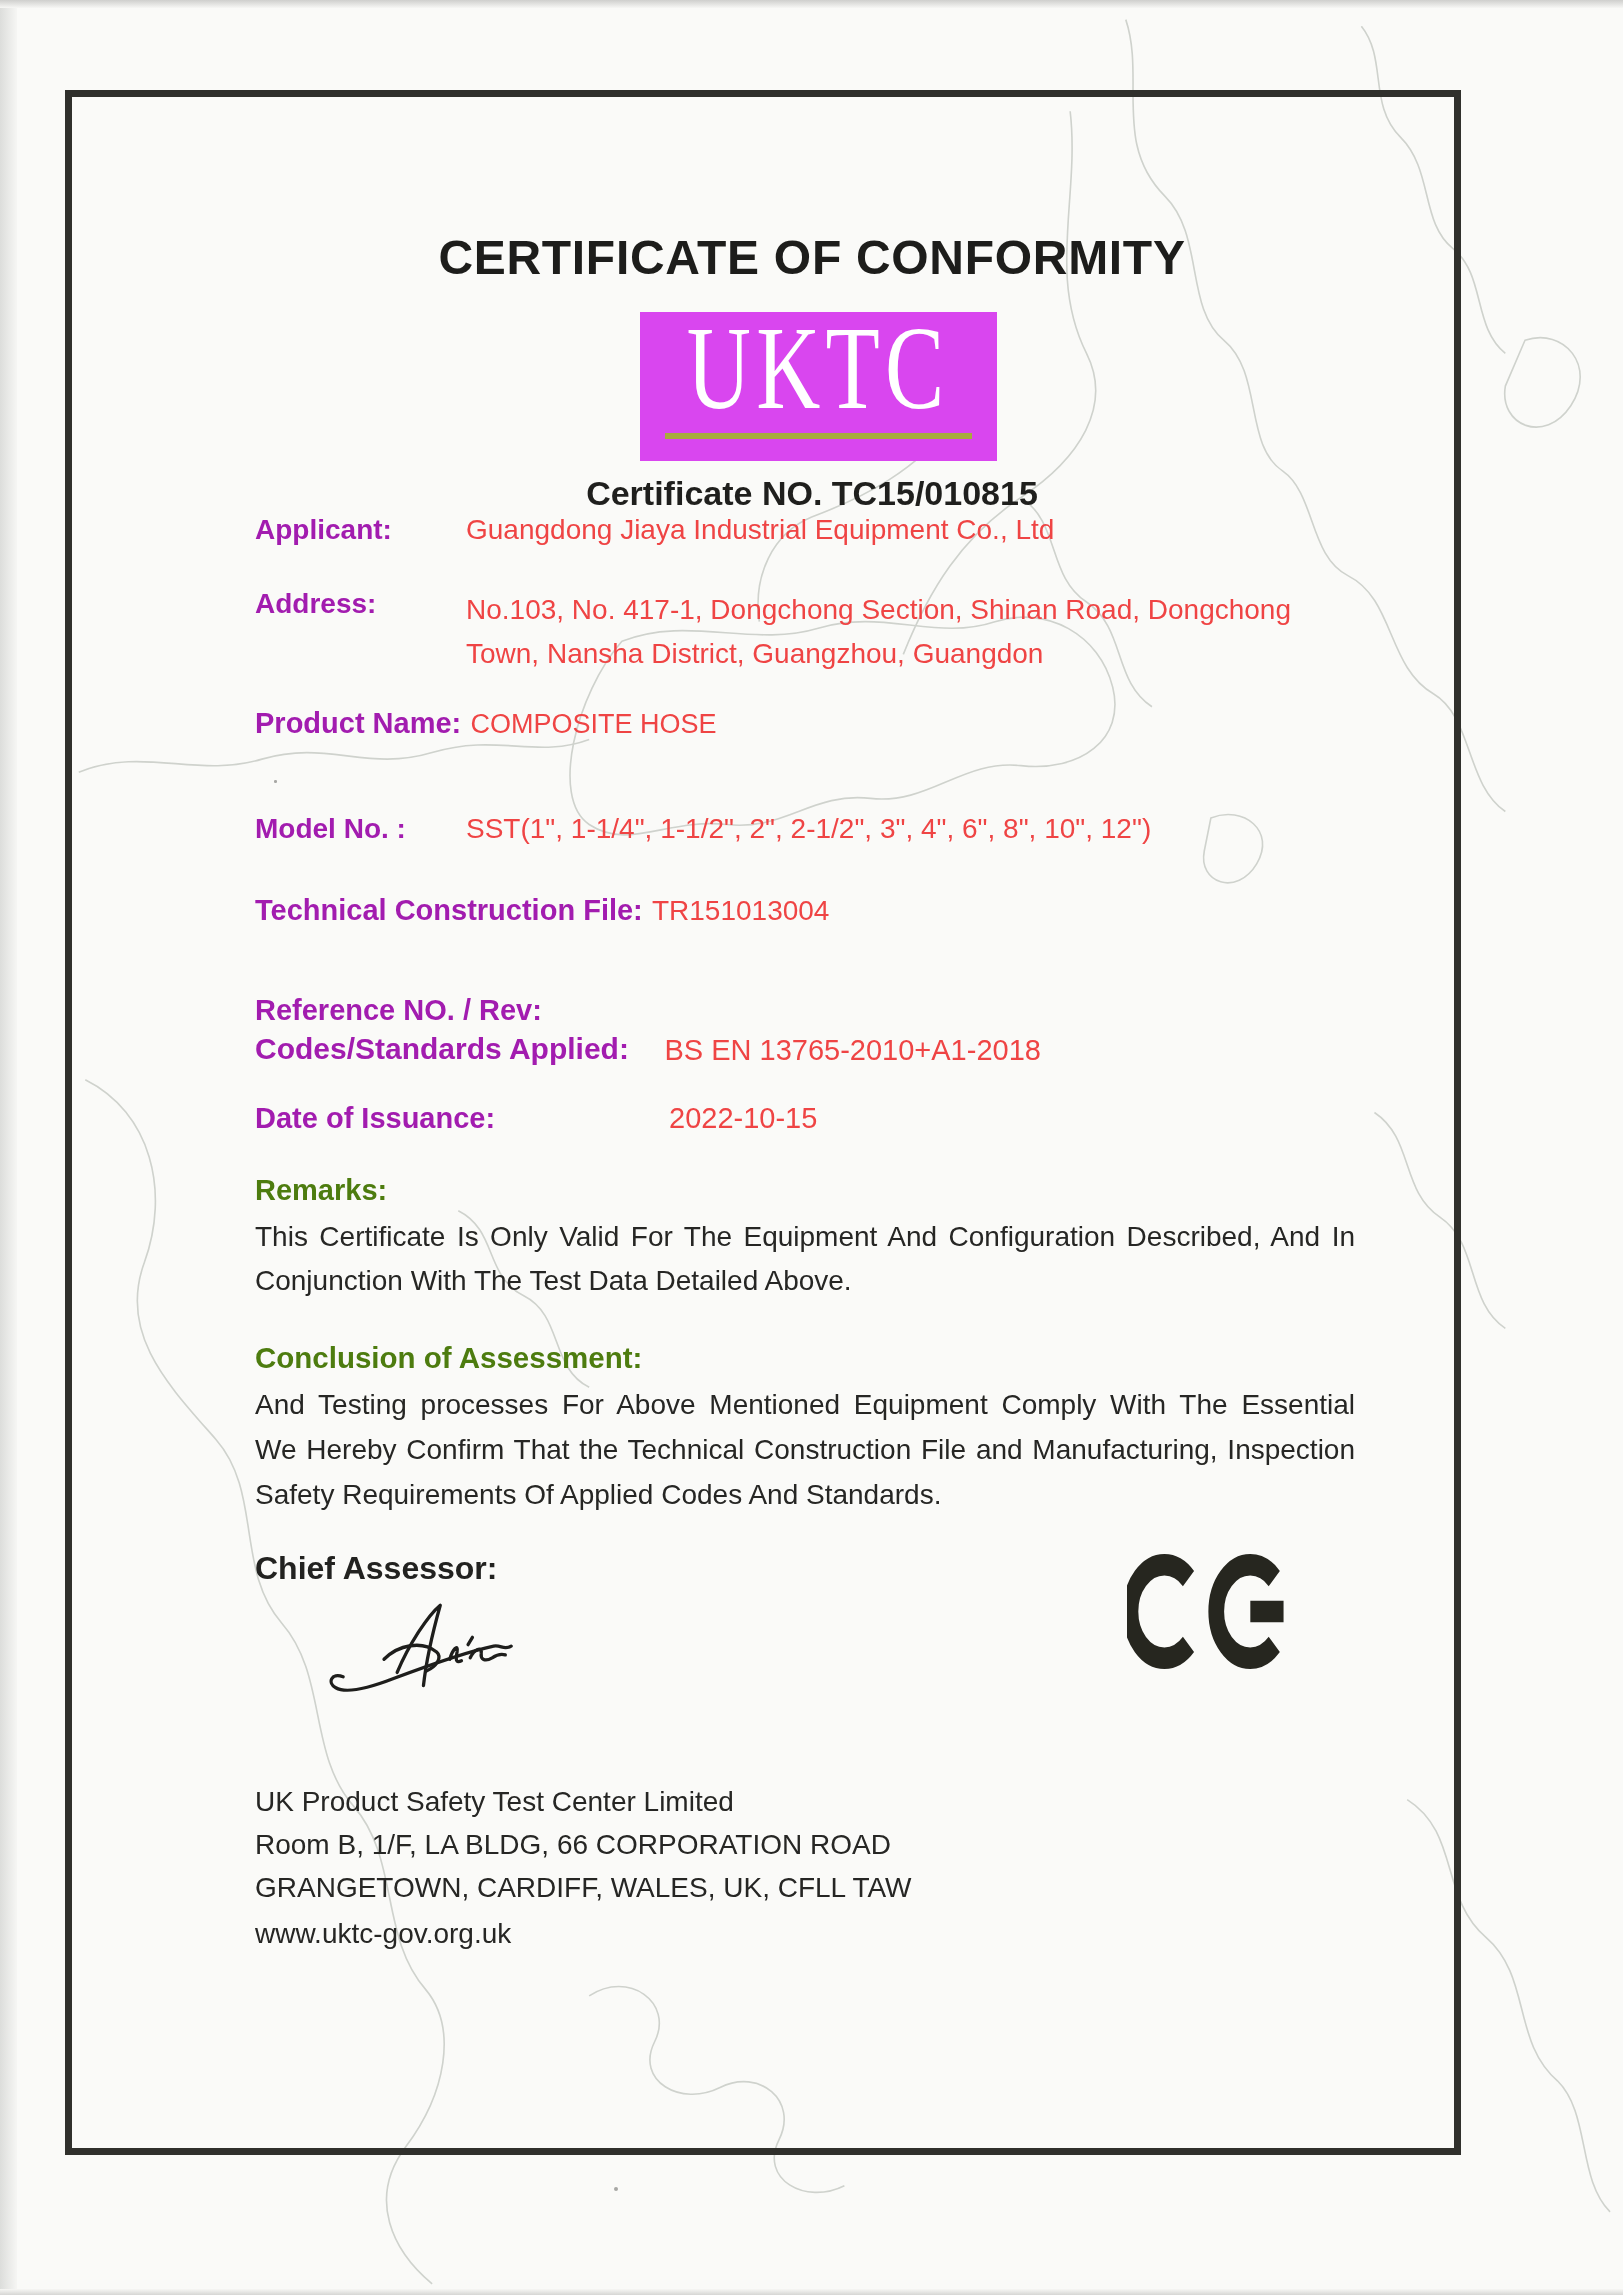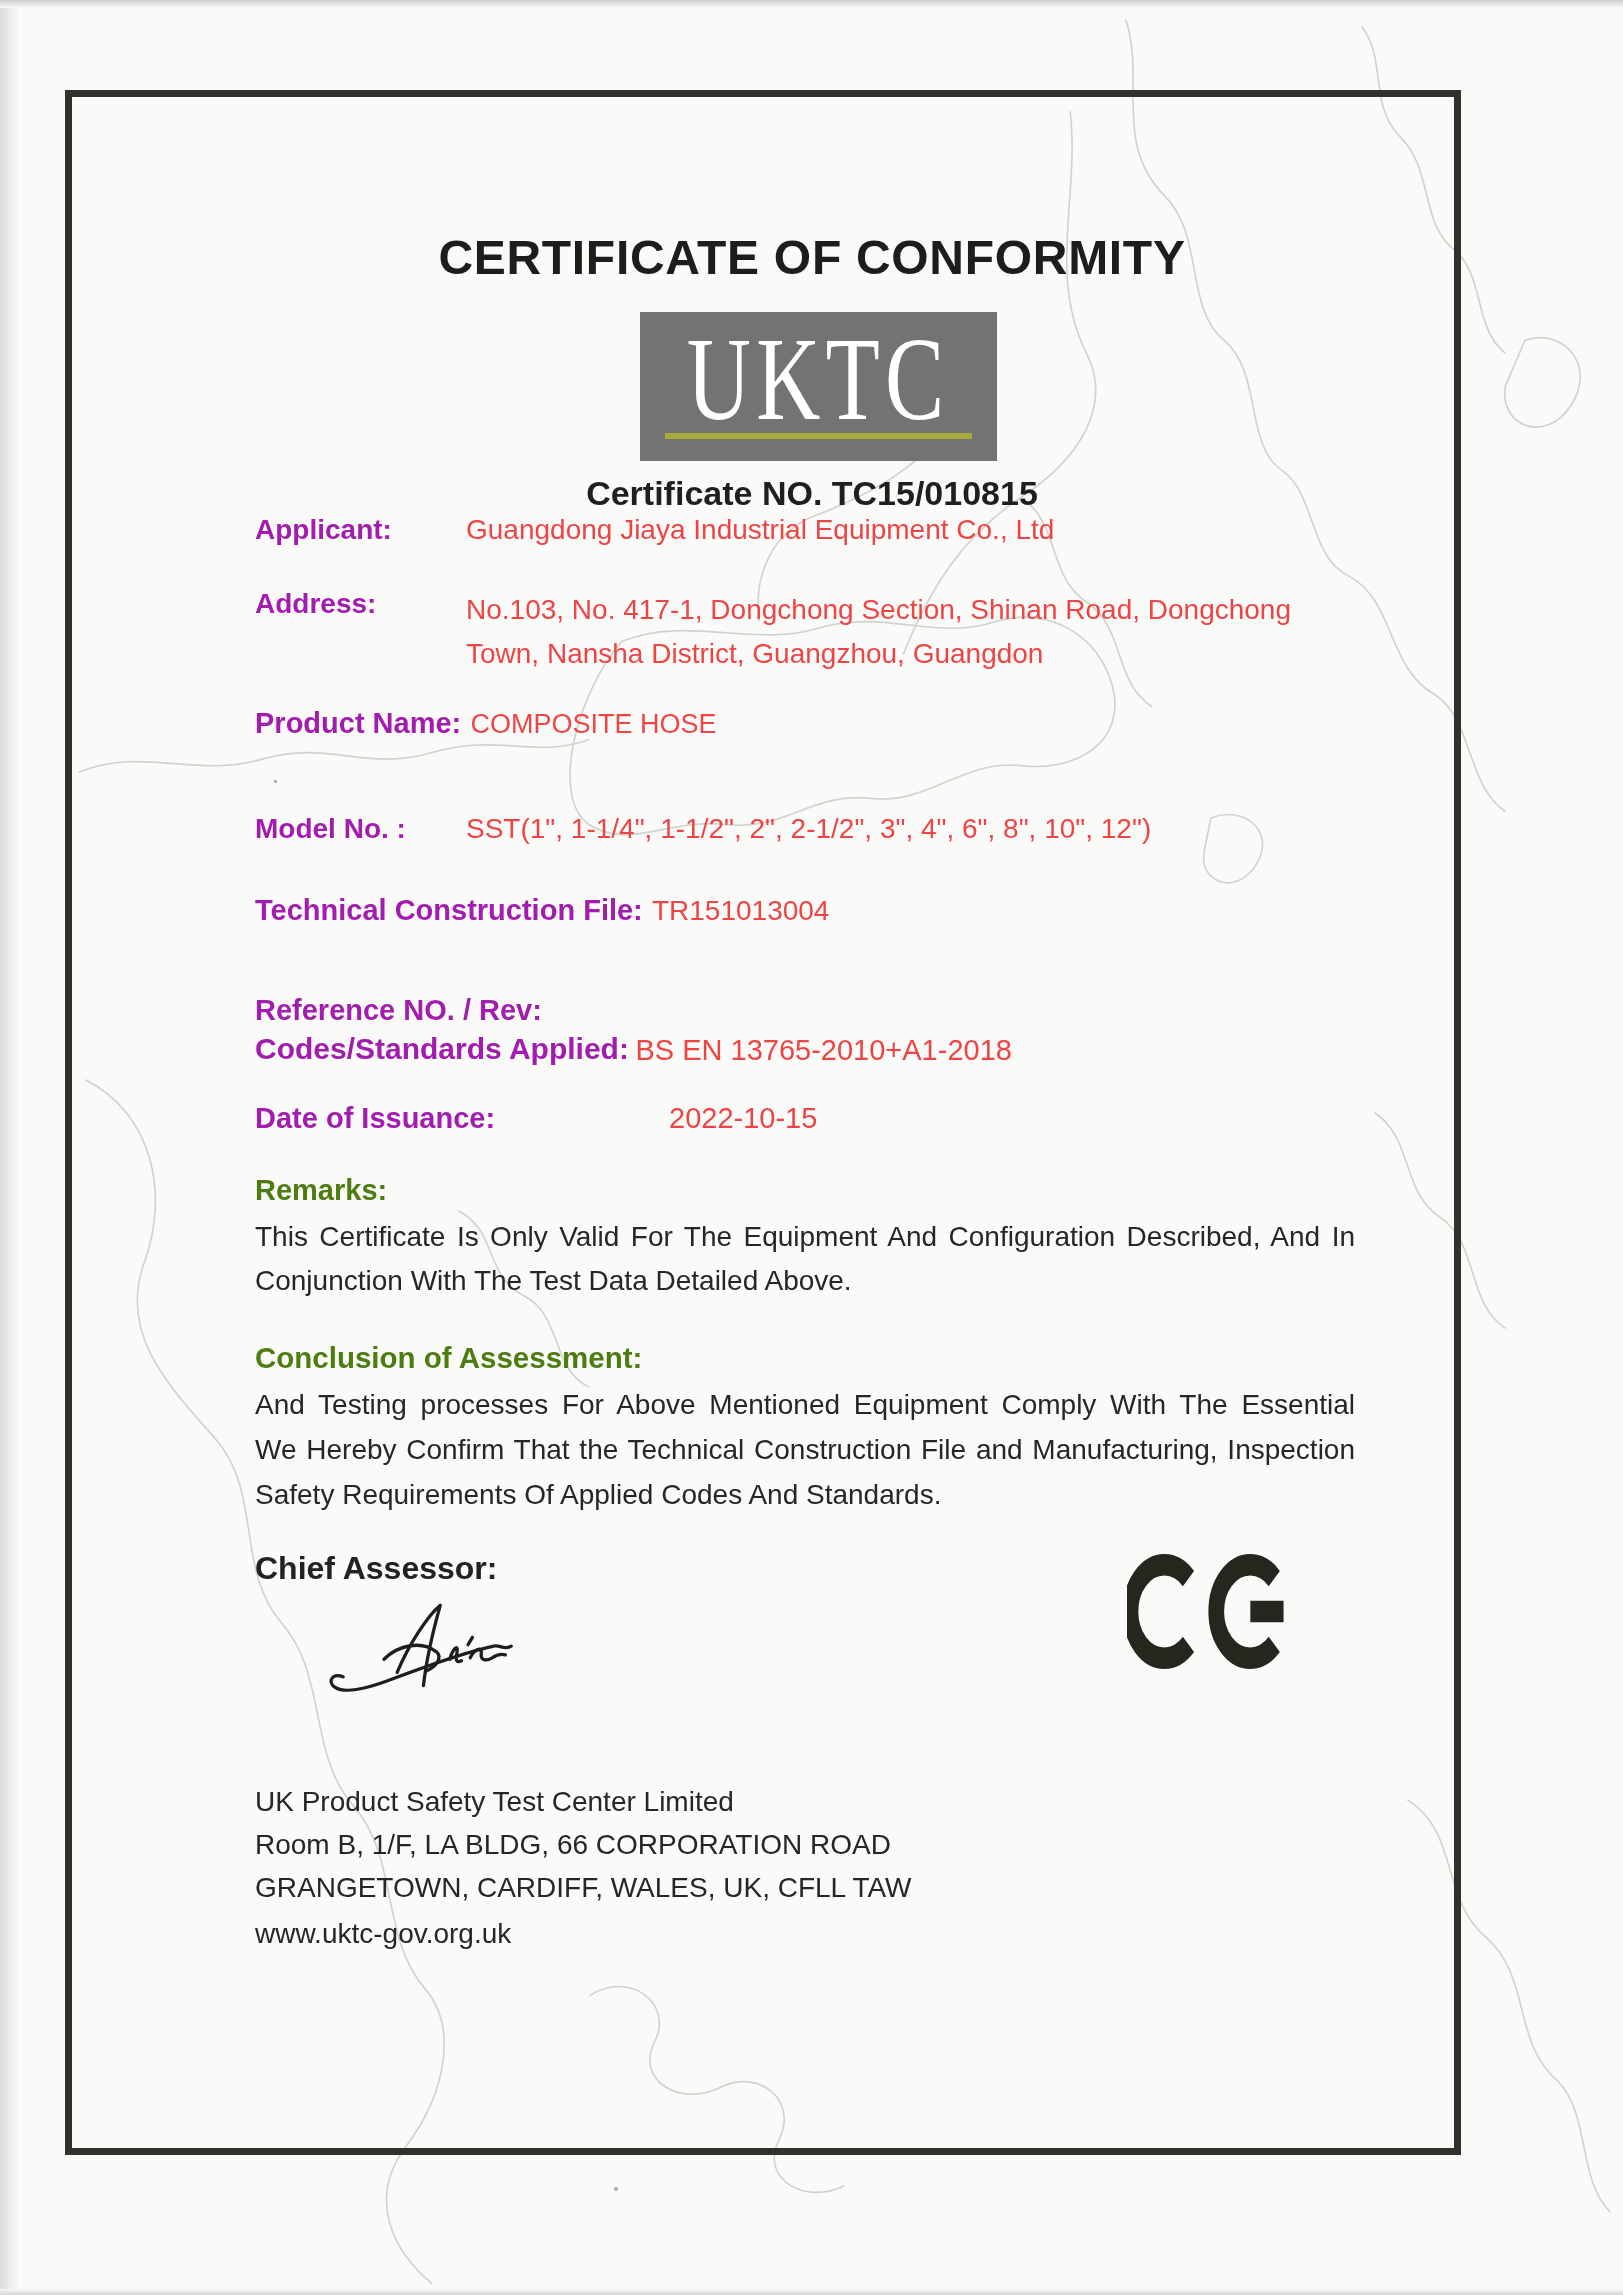--- a/index.html
+++ b/index.html
@@ -24,21 +24,21 @@
   }
   .content{position:absolute;left:0;top:0;width:1559px;height:2295px;z-index:2;}
 
   .title{
     position:absolute;top:233px;left:0;width:1624px;
     text-align:center;font-size:48px;font-weight:bold;
     letter-spacing:0.7px;color:#1d1d1b;line-height:1.05;
   }
   .logo-box{
     position:absolute;left:640px;top:312px;width:357px;height:149px;
-    background:#737373;display:flex;align-items:center;justify-content:center;
+    background:#d946ef;display:flex;align-items:flex-start;justify-content:center;
   }
   .logo-text{
     font-family:"Liberation Serif", serif;
     font-size:111px;color:#ffffff;letter-spacing:6.5px;
     transform:scale(0.80,1.06) translateY(-6.5px);
     white-space:nowrap;
   }
   .logo-underline{
     position:absolute;left:25px;right:25px;bottom:22px;height:5.9px;
     background:#a8ab3c;
@@ -134,21 +134,21 @@
 
     <div class="row" style="top:894px;">
       <div class="lbl">Technical Construction File:</div>
       <div class="val inline-gap" style="padding-top:1.3px;">TR151013004</div>
     </div>
 
     <div class="row" style="top:994px;">
       <div class="lbl" style="font-size:29px;">Reference NO. / Rev:</div>
     </div>
 
-    <div class="row" style="top:1032px;">
+    <div class="row" style="top:1032px;gap:29px;">
       <div class="lbl" style="font-size:30px;">Codes/Standards Applied:</div>
       <div class="val inline-gap" style="font-size:29px;padding-top:2px;margin-left:6.5px;">BS EN 13765-2010+A1-2018</div>
     </div>
 
     <div class="row" style="top:1102px;">
       <div class="lbl w-date">Date of Issuance:</div>
       <div class="val" style="font-size:29px;">2022-10-15</div>
     </div>
 
     <div class="sec-label" style="top:1174px;font-size:29px;">Remarks:</div>

